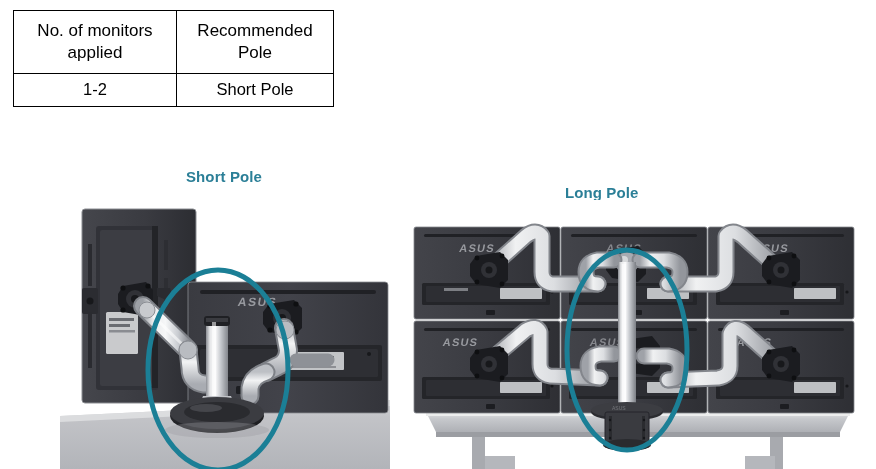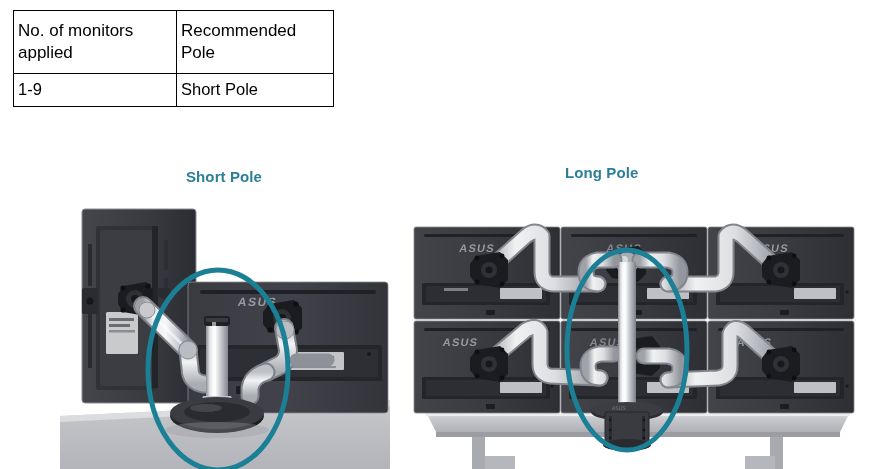--- a/index.html
+++ b/index.html
@@ -21,21 +21,21 @@
   .spec-table {
     position: absolute;
     left: 13px;
     top: 10px;
     width: 320px;
     border-collapse: collapse;
     table-layout: fixed;
   }
   .spec-table td {
     border: 1px solid #000000;
-    text-align: left;
+    text-align: center;
     vertical-align: middle;
     font-size: 16.5px;
     line-height: 1.32;
     padding: 2px 4px;
     color: #000;
   }
   .spec-table .col-a { width: 163px; }
   .spec-table .col-b { width: 157px; }
   .spec-table tr.head-row td { height: 58px; font-size: 17px; }
   .spec-table tr.data-row td { height: 28px; }
@@ -43,21 +43,21 @@
   
   .section-title {
     position: absolute;
     font-size: 15px;
     font-weight: bold;
     color: #2b7f97;
     letter-spacing: 0.1px;
     white-space: nowrap;
   }
   #title-short { left: 186px; top: 168px; }
-  #title-long  { left: 565px; top: 164px; }
+  #title-long  { left: 565px; top: 184px; }
 
   
   .photo {
     position: absolute;
     overflow: hidden;
     background: #ffffff;
   }
   #photo-short { left: 60px;  top: 200px; width: 330px; height: 269px; }
   #photo-long  { left: 400px; top: 200px; width: 476px; height: 269px; }
 
@@ -70,21 +70,21 @@
   <colgroup>
       <col class="col-a">
       <col class="col-b">
     </colgroup>
   <tbody>
     <tr class="head-row">
       <td>No. of monitors applied</td>
       <td>Recommended Pole</td>
     </tr>
     <tr class="data-row">
-      <td>1-9</td>
+      <td>1-2</td>
       <td>Short Pole</td>
     </tr>
   </tbody>
 </table>
 
 <div class="section-title" id="title-short">Short Pole</div>
 <div class="section-title" id="title-long">Long Pole</div>
 
 <div class="photo" id="photo-short">
 <svg viewBox="0 0 330 269" xmlns="http://www.w3.org/2000/svg">

